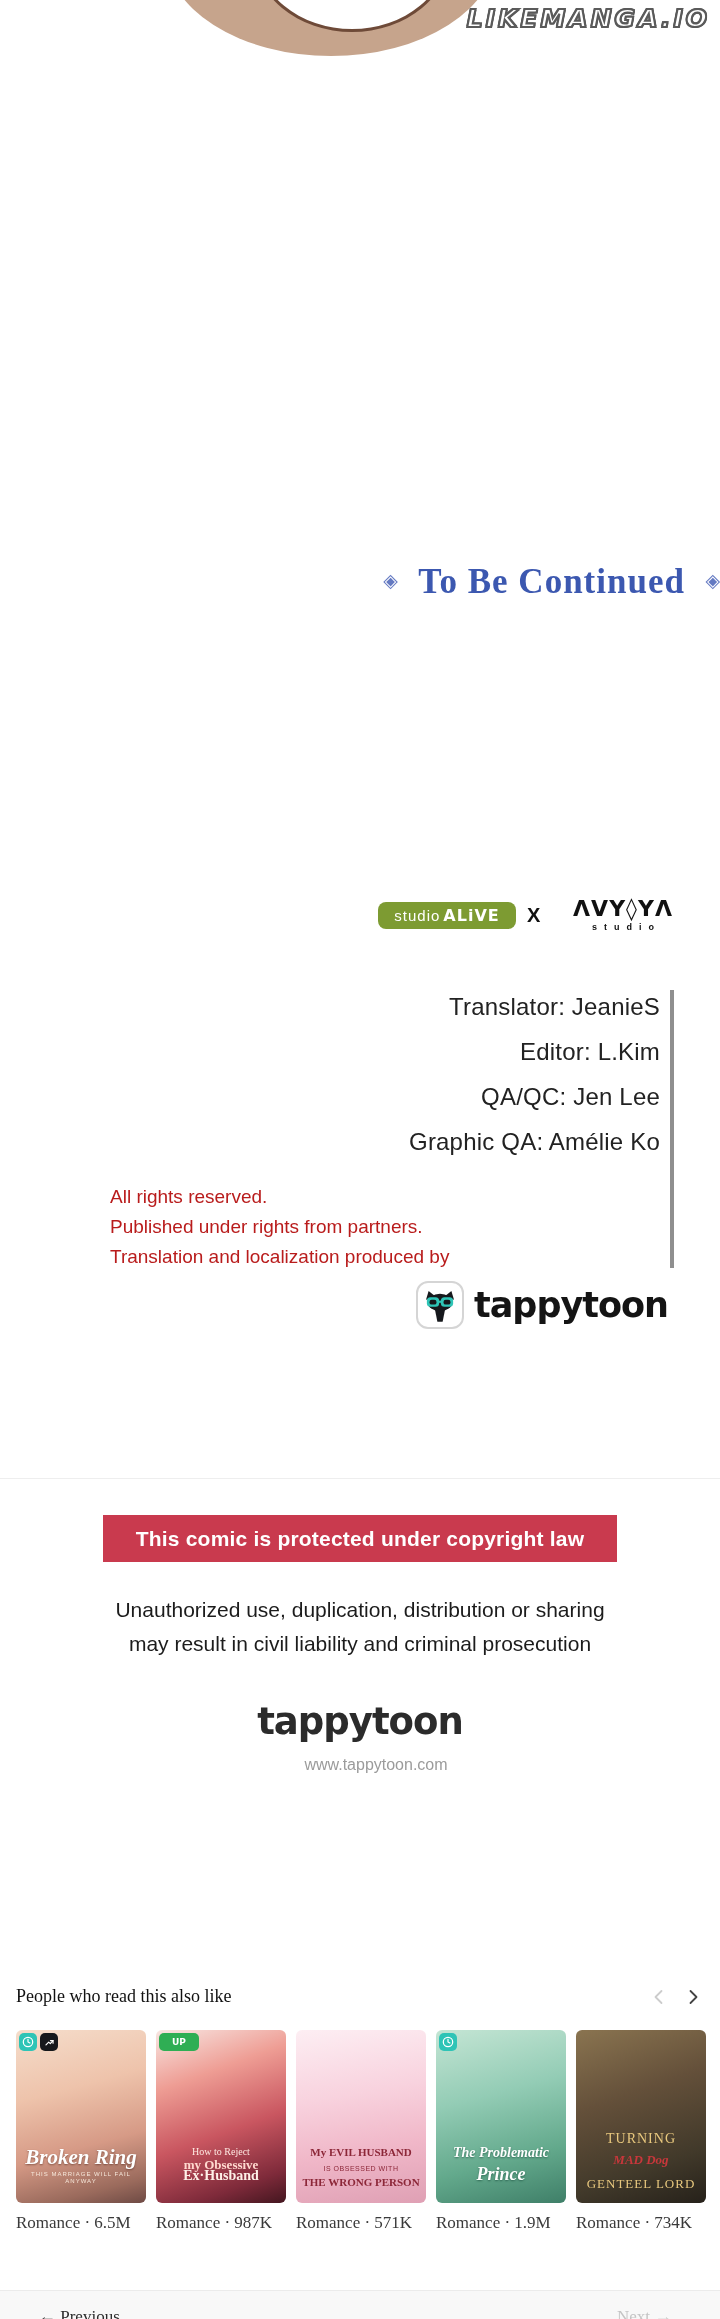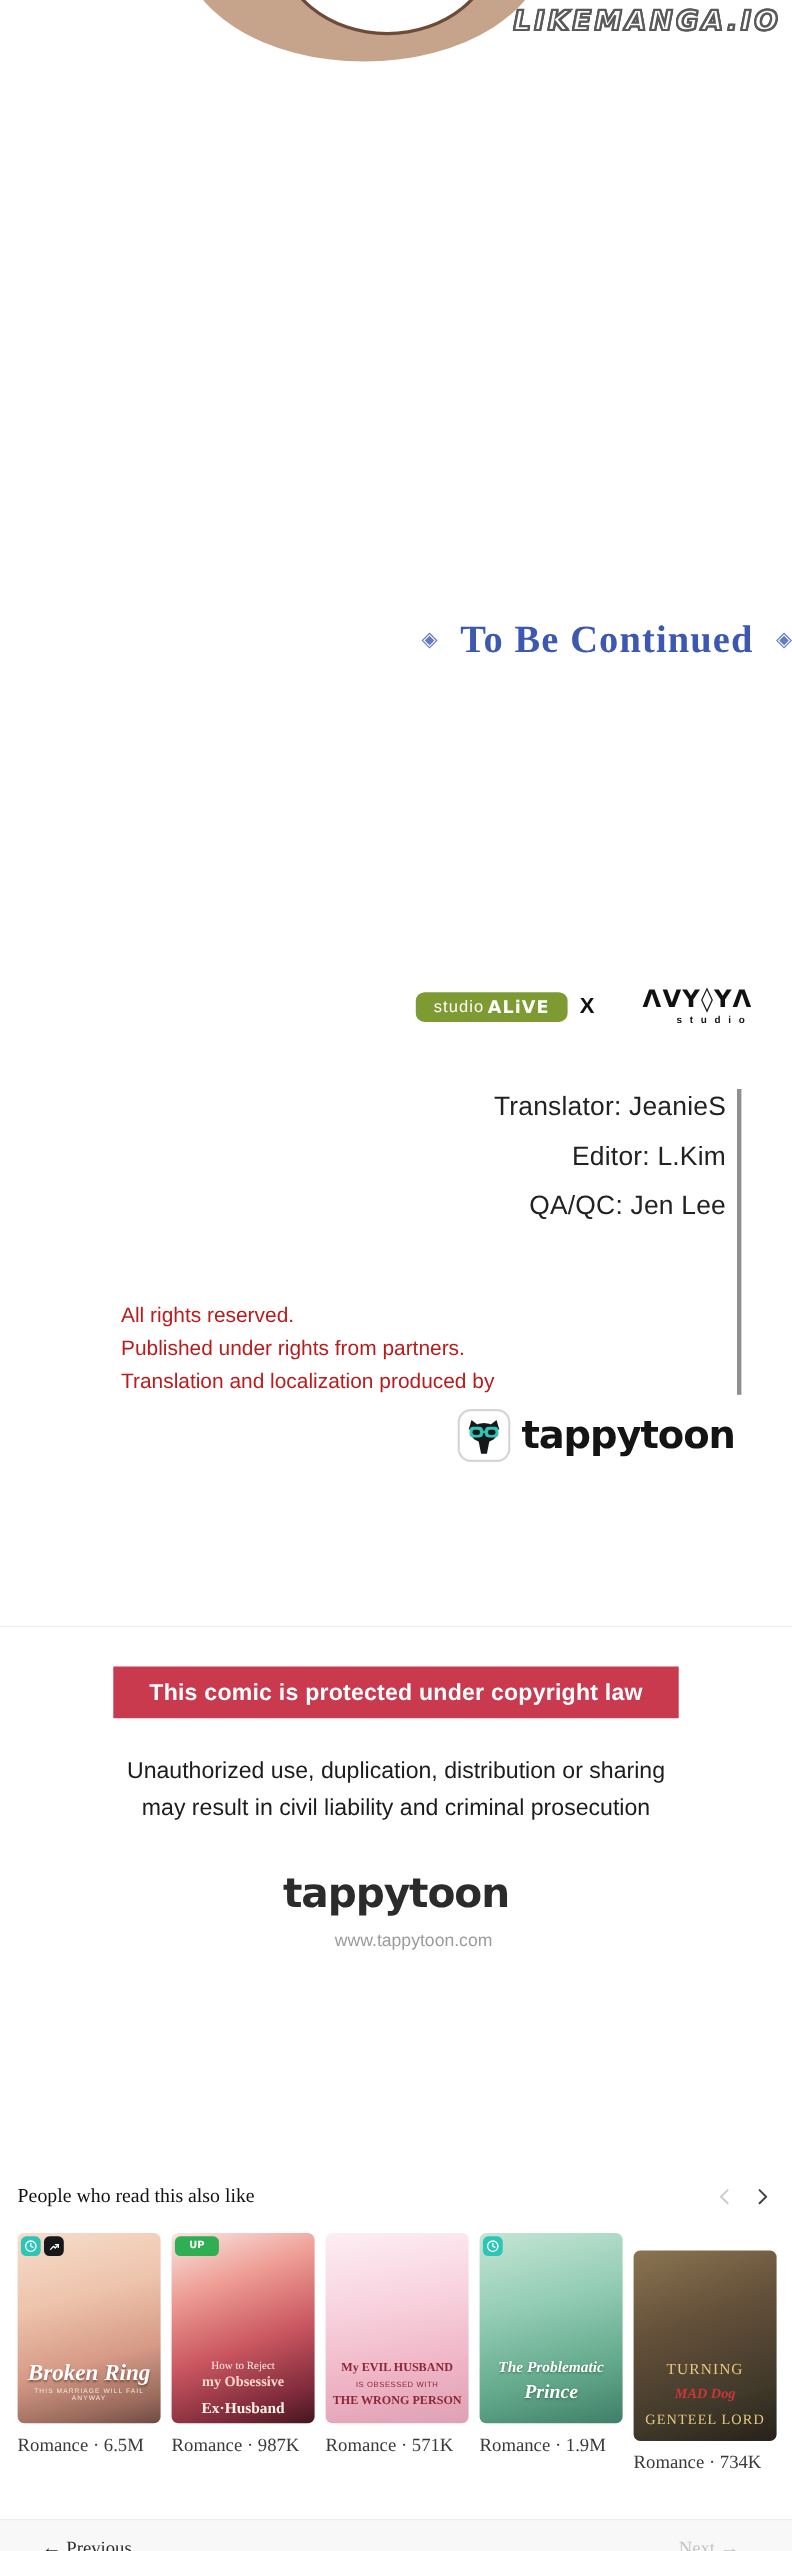--- a/index.html
+++ b/index.html
@@ -34,21 +34,21 @@
   
   .studio-row { position:absolute; left:0; top:896px; width:720px; height:50px; }
   .alive-badge {
     position:absolute; left:378px; top:6px; width:138px; height:27px;
     background:#7d9b32; border-radius:8px; color:#fff;
     display:flex; align-items:center; justify-content:center; gap:3px;
   }
   .alive-badge .pre { font-size:15px; font-weight:400; letter-spacing:1px; }
   .alive-badge .nm  { font-size:16px; font-weight:800; letter-spacing:1px; font-family:"DejaVu Sans", sans-serif; }
   .x-sep { position:absolute; left:527px; top:8px; font-size:20px; font-weight:800; color:#111; }
-  .partner-logo { position:absolute; left:562px; top:0; width:122px; text-align:right; color:#111; }
+  .partner-logo { position:absolute; left:562px; top:0; width:122px; text-align:center; color:#111; }
   .partner-logo .nm { font-family:"DejaVu Sans", sans-serif; font-weight:900; font-size:22px; letter-spacing:1px; }
   .partner-logo .sub { font-size:9px; letter-spacing:7px; font-weight:700; margin-top:1px; text-indent:7px; }
 
   
   .credits { position:absolute; right:60px; top:993px; width:560px; text-align:right; color:#222; }
   .credits div { font-size:24px; font-weight:500; margin-bottom:17px; letter-spacing:.2px; }
   .credits-bar { position:absolute; left:670px; top:990px; width:4px; height:278px; background:#8f8f8f; }
   .rights { position:absolute; right:50px; top:1186px; width:560px; text-align:left; color:#b91c1c; }
   .rights div { font-size:19px; margin-bottom:8px; }
 
@@ -98,28 +98,28 @@
   .card .cover { position:relative; width:130px; height:173px; border-radius:6px; overflow:hidden; }
   .card .caption {
     margin-top:10px; font-family:"Liberation Serif", serif; font-size:17px; color:#3a3a3a;
   }
   .c1 { left:16px; } .c2 { left:156px; } .c3 { left:296px; } .c4 { left:436px; } .c5 { left:576px; }
 
   .cover-1 { background:linear-gradient(165deg,#f5ddcb 0%,#eec3ab 35%,#d69a86 65%,#9a6a5c 88%,#6e4a44 100%); }
   .cover-2 { background:linear-gradient(160deg,#f8e6e2 0%,#ee9d94 28%,#c95660 58%,#7e2a3a 85%,#43161f 100%); }
   .cover-3 { background:linear-gradient(170deg,#fdeef3 0%,#f8d2de 38%,#f0b7c8 68%,#dfa0b4 100%); }
   .cover-4 { background:linear-gradient(165deg,#c4e5d4 0%,#93ccb5 38%,#63a98c 72%,#3f7f68 100%); }
-  .cover-5 { background:linear-gradient(160deg,#8a7450 0%,#64503a 38%,#41392a 75%,#26211a 100%);margin-top:16px; }
+  .cover-5 { background:linear-gradient(160deg,#8a7450 0%,#64503a 38%,#41392a 75%,#26211a 100%); }
 
   .ct { position:absolute; left:0; width:100%; text-align:center; line-height:1.15; }
   .cover-1 .l0 { bottom:34px; font-family:"Liberation Serif", serif; font-style:italic; font-weight:bold; font-size:21px; color:#fff; text-shadow:0 1px 2px rgba(80,40,30,.6); }
   .cover-1 .l1 { bottom:18px; font-size:6px; letter-spacing:1px; color:#f6e7da; }
   .cover-2 .l0 { bottom:46px; font-family:"Liberation Serif", serif; font-size:10px; color:#ffe9e2; }
   .cover-2 .l1 { bottom:30px; font-family:"Liberation Serif", serif; font-weight:bold; font-size:13px; color:#ffd9cf; }
-  .cover-2 .l2 { bottom:4px; font-family:"Liberation Serif", serif; font-weight:bold; font-size:14px; color:#fff1e8; }
+  .cover-2 .l2 { bottom:19px; font-family:"Liberation Serif", serif; font-weight:bold; font-size:14px; color:#fff1e8; }
   .cover-3 .l0 { bottom:44px; font-family:"Liberation Serif", serif; font-weight:bold; font-size:11px; color:#8c2738; }
   .cover-3 .l1 { bottom:30px; font-size:7px; letter-spacing:.5px; color:#8c2738; }
   .cover-3 .l2 { bottom:14px; font-family:"Liberation Serif", serif; font-weight:bold; font-size:11px; color:#8c2738; }
   .cover-4 .l0 { bottom:42px; font-family:"Liberation Serif", serif; font-style:italic; font-weight:bold; font-size:14px; color:#ffffff; text-shadow:0 1px 2px rgba(20,70,55,.6); }
   .cover-4 .l1 { bottom:18px; font-family:"Liberation Serif", serif; font-style:italic; font-weight:bold; font-size:18px; color:#ffffff; text-shadow:0 1px 2px rgba(20,70,55,.6); }
   .cover-5 .l0 { bottom:56px; font-family:"Liberation Serif", serif; font-size:14px; letter-spacing:1px; color:#e8c87e; }
   .cover-5 .l1 { bottom:35px; font-family:"Liberation Serif", serif; font-style:italic; font-weight:bold; font-size:13px; color:#c8373b; }
   .cover-5 .l2 { bottom:12px; font-family:"Liberation Serif", serif; font-size:13px; letter-spacing:1px; color:#e8c87e; line-height:1.1; }
 
   .badge {
@@ -166,20 +166,21 @@
     <div class="partner-logo">
       <div class="nm">ΛVY◊YΛ</div>
       <div class="sub">studio</div>
     </div>
   </div>
 
   <div class="credits">
     <div>Translator: JeanieS</div>
     <div>Editor: L.Kim</div>
     <div>QA/QC: Jen Lee</div>
+    <div>Graphic QA: Amélie Ko</div>
   </div>
   <div class="credits-bar"></div>
 
   <div class="rights">
     <div>All rights reserved.</div>
     <div>Published under rights from partners.</div>
     <div>Translation and localization produced by</div>
   </div>
 
   <div class="tt-credit">

